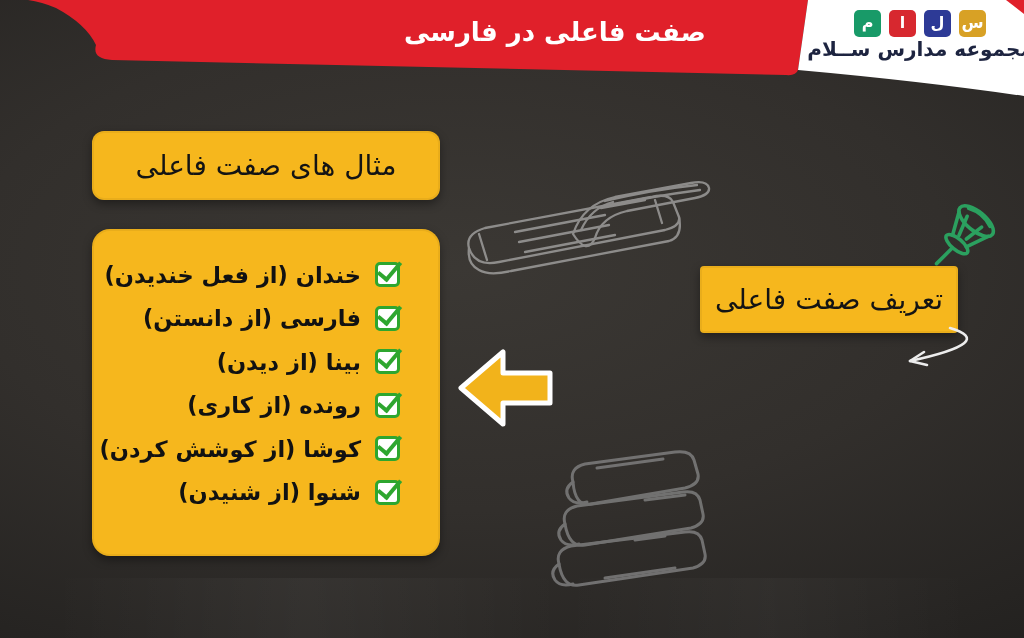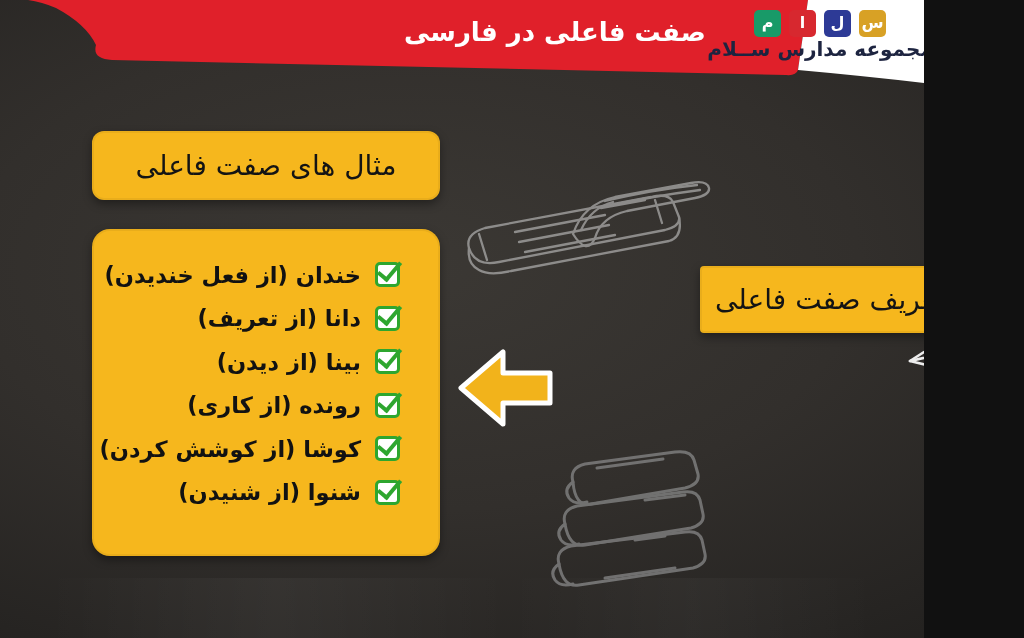--- a/index.html
+++ b/index.html
@@ -1,18 +1,18 @@
 <!DOCTYPE html>
 <html lang="fa"><head>
 <meta charset="utf-8">
 <style>
   html,body{margin:0;padding:0;background:#111;}
   *{box-sizing:border-box;font-family:"DejaVu Sans","Liberation Sans",sans-serif;}
   .stage{
-    position:relative;width:924px;height:638px;overflow:hidden;
+    position:relative;width:1024px;height:638px;overflow:hidden;
     background:
       radial-gradient(120% 95% at 45% 42%, #3b3834 0%, #322f2c 40%, #262422 70%, #1a1918 100%);
   }
   .chalk-smudge{
     position:absolute;left:0;bottom:0;width:100%;height:60px;
     background:linear-gradient(90deg, rgba(255,255,255,0) 5%, rgba(255,255,255,.045) 30%, rgba(255,255,255,0) 55%, rgba(255,255,255,.03) 75%, rgba(255,255,255,0) 95%);
     pointer-events:none;
   }
   svg{position:absolute;left:0;top:0;}
   .banner-title{
@@ -121,21 +121,21 @@
 
   <div class="card card-title examples-title">مثال های صفت فاعلی</div>
 
   <div class="card examples-box">
     <div class="ex-row">
       <span class="cb"></span>
       <span class="ex-text">خندان (از فعل خندیدن)</span>
     </div>
     <div class="ex-row">
       <span class="cb"></span>
-      <span class="ex-text">دانا (از تعریف)</span>
+      <span class="ex-text">فارسی (از دانستن)</span>
     </div>
     <div class="ex-row">
       <span class="cb"></span>
       <span class="ex-text">بینا (از دیدن)</span>
     </div>
     <div class="ex-row">
       <span class="cb"></span>
       <span class="ex-text">رونده (از کاری)</span>
     </div>
     <div class="ex-row">

